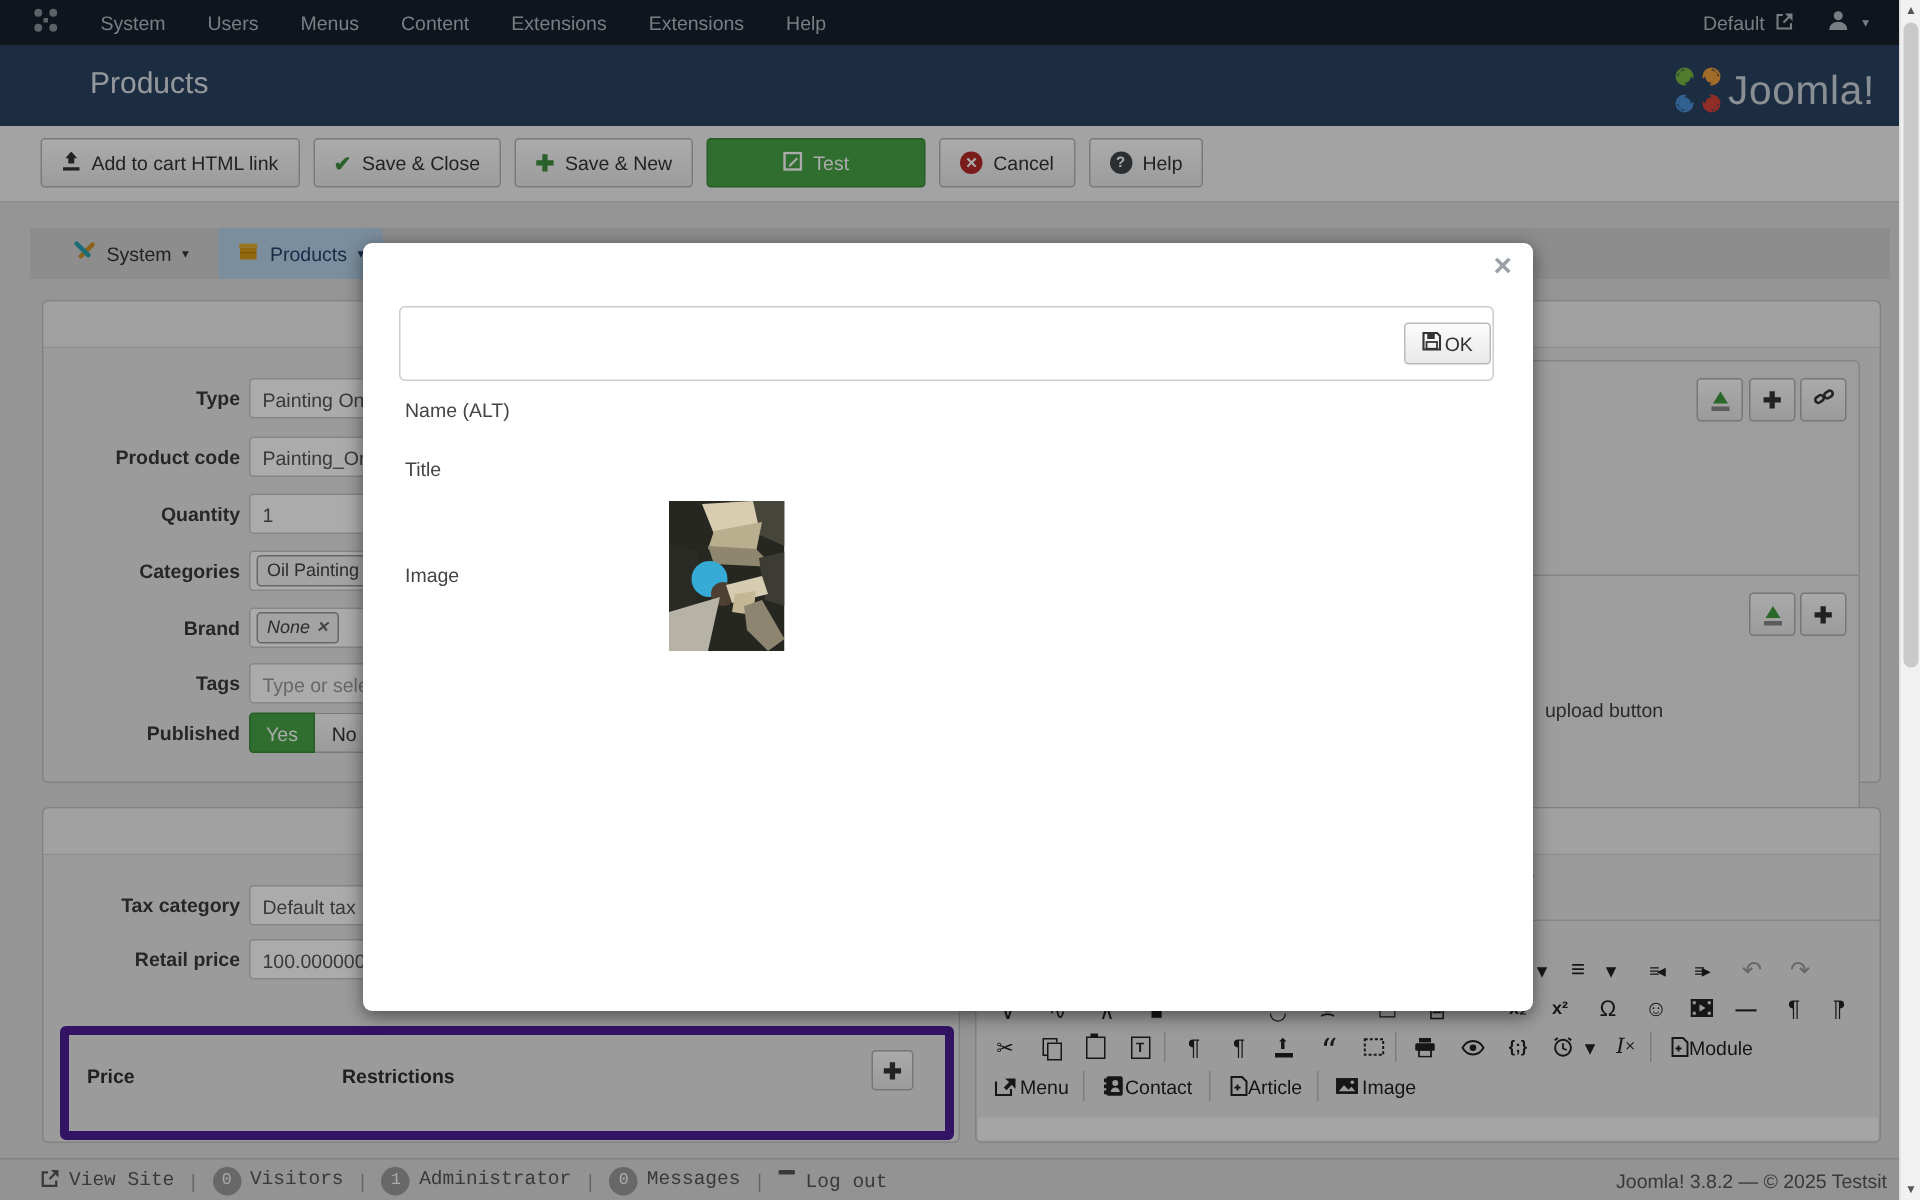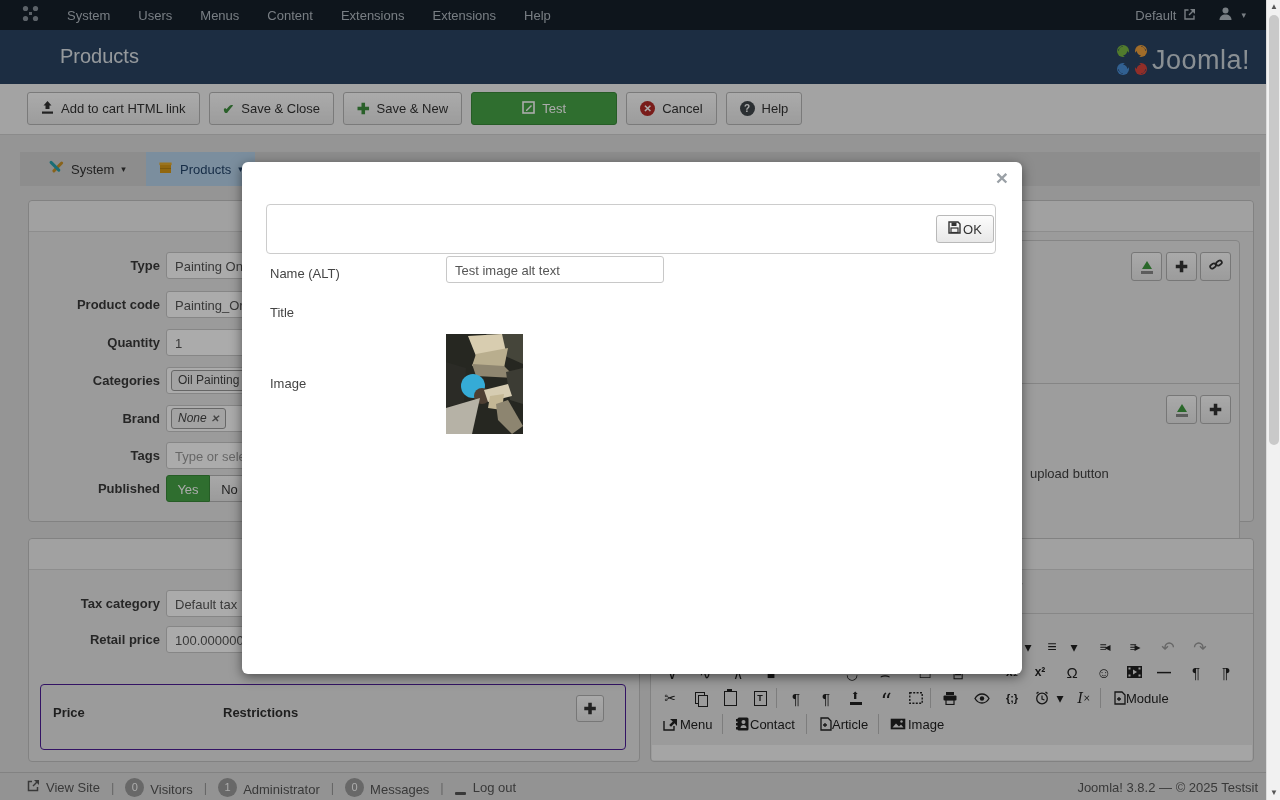--- a/index.html
+++ b/index.html
@@ -58,21 +58,21 @@
          line-height:27px;border:1px solid #b7b7b7;border-left:none;border-radius:0 3px 3px 0;box-sizing:border-box;cursor:pointer;}
 
   
   .mbtn{position:absolute;width:31px;height:29px;background:linear-gradient(#fdfdfd,#e8e8e8);
         border:1px solid #b2b2b2;border-radius:3px;display:flex;align-items:center;justify-content:center;cursor:pointer;box-sizing:border-box;}
   .upld{display:inline-block;width:0;height:0;border:5px solid transparent;border-bottom:8px solid #3f9b3f;position:relative;top:-4px;}
   .upld::after{content:"";position:absolute;left:-6px;top:10px;width:12px;height:3px;background:#8a8a8a;}
   .plus13{color:#333;font-size:15px;font-weight:bold;}
 
   
-  .pricebox{left:40px;top:684px;width:584px;height:64px;border:1px solid #4c1d95;border-radius:4px;text-align:center;}
+  .pricebox{left:40px;top:684px;width:584px;height:64px;border:6px solid #4c1d95;border-radius:4px;text-align:center;}
   .colh{position:absolute;top:20px;font-weight:bold;color:#2f2f2f;}
 
   
   .edicon{position:absolute;width:24px;height:20px;display:flex;align-items:center;justify-content:center;
           color:#222;cursor:pointer;font-size:14px;}
   .edsep{position:absolute;width:1px;height:20px;background:#bbb;}
   .edlabel{position:absolute;color:#222;cursor:pointer;}
   .dim{color:#9a9a9a;}
   .g::before{font-size:14px;}
   .g-cut::before{content:"\2702";}
@@ -108,21 +108,21 @@
   .i-tray{position:relative;width:12px;height:12px;}
   .i-tray::before{content:"\2B06";font-size:10px;position:absolute;left:1px;top:-2px;}
   .i-tray::after{content:"";position:absolute;left:0;top:10px;width:12px;height:2.5px;background:#222;}
 
   
   .statusbar{left:0;top:772px;width:1280px;height:28px;background:#dcdcdc;border-top:1px solid #c2c2c2;
              display:flex;align-items:center;color:#555;}
   .sb-sep{margin:0 11px;color:#999;}
   .badge{display:inline-flex;width:19px;height:19px;border-radius:50%;background:#9b9b9b;color:#fff;
          font-size:11px;align-items:center;justify-content:center;margin-right:6px;}
-  .sb-item{display:inline-flex;align-items:flex-end;cursor:pointer;}
+  .sb-item{display:inline-flex;align-items:flex-start;cursor:pointer;font-family:Liberation Mono, monospace;}
   .sb-right{margin-left:auto;margin-right:22px;color:#555;white-space:nowrap;overflow:hidden;max-width:230px;}
 
   
   .overlay{left:0;top:0;right:14px;bottom:0;background:rgba(0,0,0,0.33);z-index:5;}
   .modal{left:242px;top:162px;width:780px;height:512px;background:#fff;border-radius:6px;
          box-shadow:0 3px 12px rgba(0,0,0,.5);z-index:10;}
   .mclose{position:absolute;right:14px;top:4px;font-size:21px;color:#9aa0a6;cursor:pointer;font-weight:bold;}
   .mbox{position:absolute;left:24px;top:42px;width:730px;height:50px;border:1px solid #ccc;border-radius:4px;box-sizing:border-box;}
   .okbtn{position:absolute;left:694px;top:53px;width:58px;height:28px;background:linear-gradient(#fcfcfc,#e8e8e8);
          border:1px solid #b9b9b9;border-radius:3px;display:flex;align-items:center;justify-content:center;gap:2px;
@@ -515,21 +515,20 @@
         <svg width="13" height="13" viewBox="0 0 13 13">
             <path d="M1 1h9l2 2v9H1z" fill="none" stroke="#333" stroke-width="1.4"></path>
             <rect x="3.5" y="1.5" width="5" height="3.5" fill="#333"></rect>
             <rect x="3" y="7" width="7" height="4.5" fill="none" stroke="#333" stroke-width="1.2"></rect>
           </svg>
       </span>
       <span>OK</span>
     </span>
 
     <span class="mlabel" style="top:104px">Name (ALT)</span>
-    <span class="inp" style="left:204px;top:94px;width:218px">Test image alt text</span>
 
     <span class="mlabel" style="top:143px">Title</span>
 
     <span class="mlabel" style="top:214px">Image</span>
     <span class="ab" style="left:204px;top:172px;width:77px;height:100px">
       <svg width="77" height="100" viewBox="0 0 77 100">
         <rect width="77" height="100" fill="#262721"></rect>
         <polygon fill="#45453a" points="40,0 77,0 77,30 50,18"></polygon>
         <polygon fill="#d8cdb0" points="22,2 56,0 60,18 30,22"></polygon>
         <polygon fill="#b9ae8e" points="30,20 62,14 58,34 26,32"></polygon>

